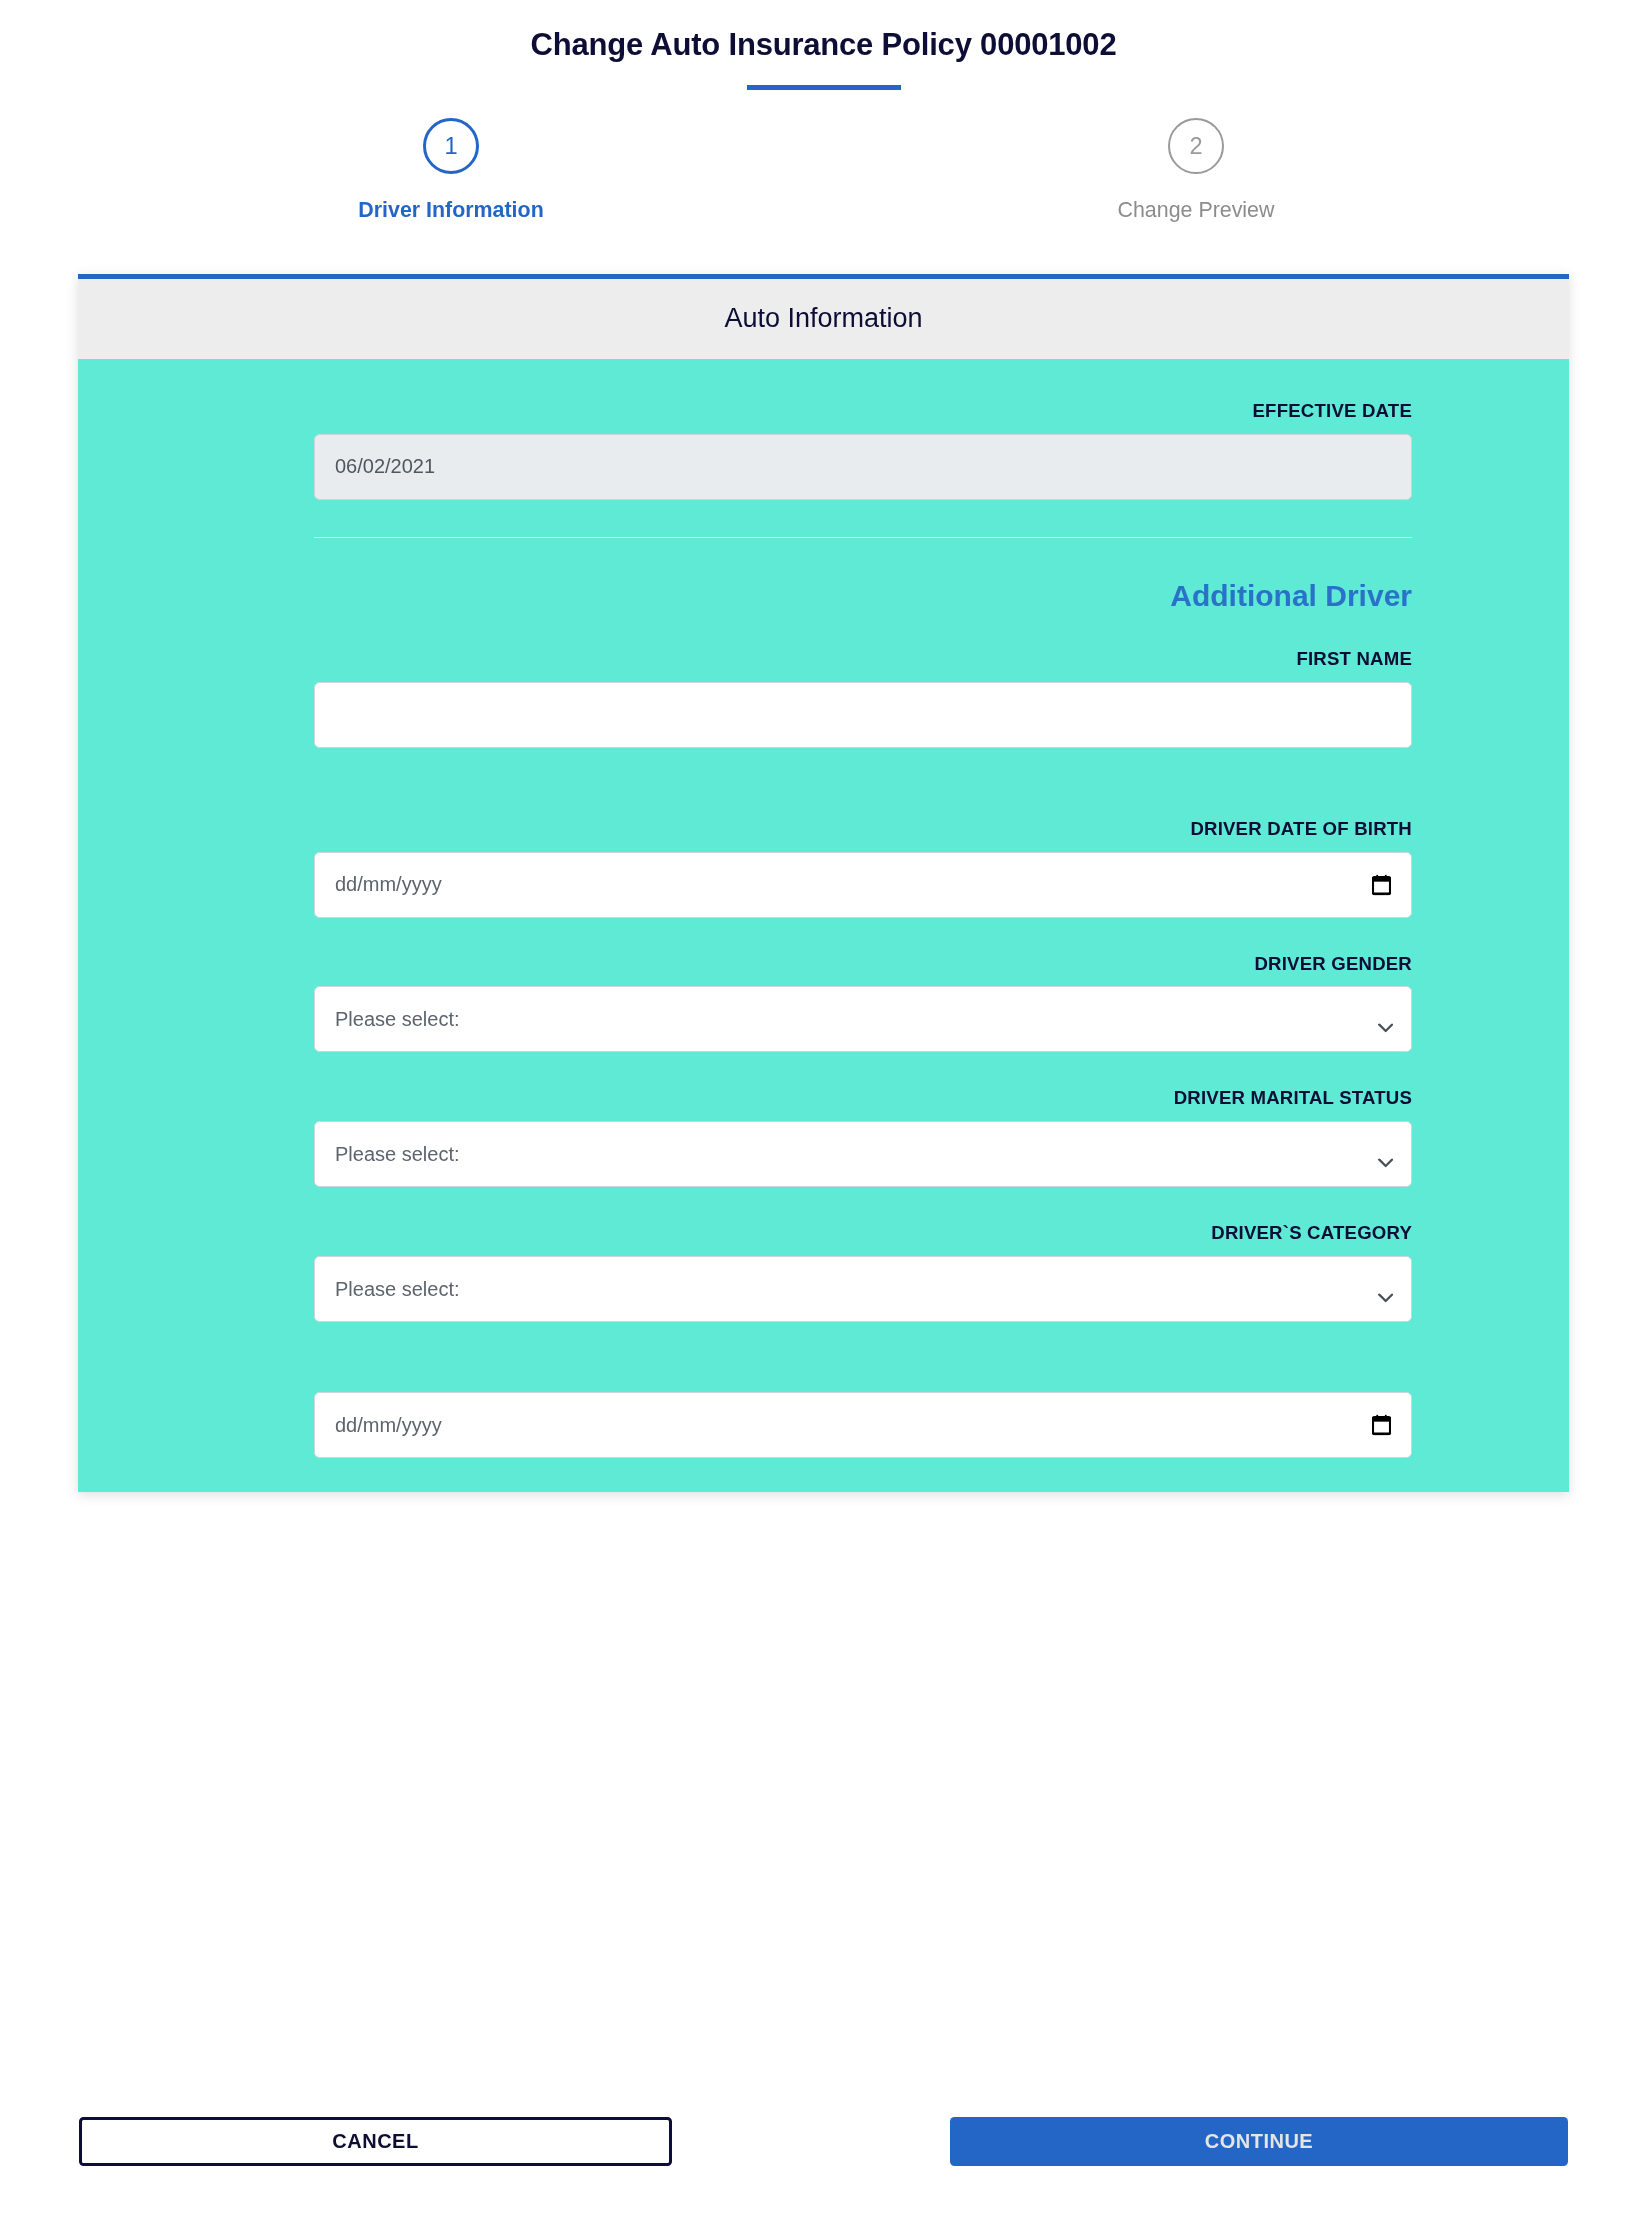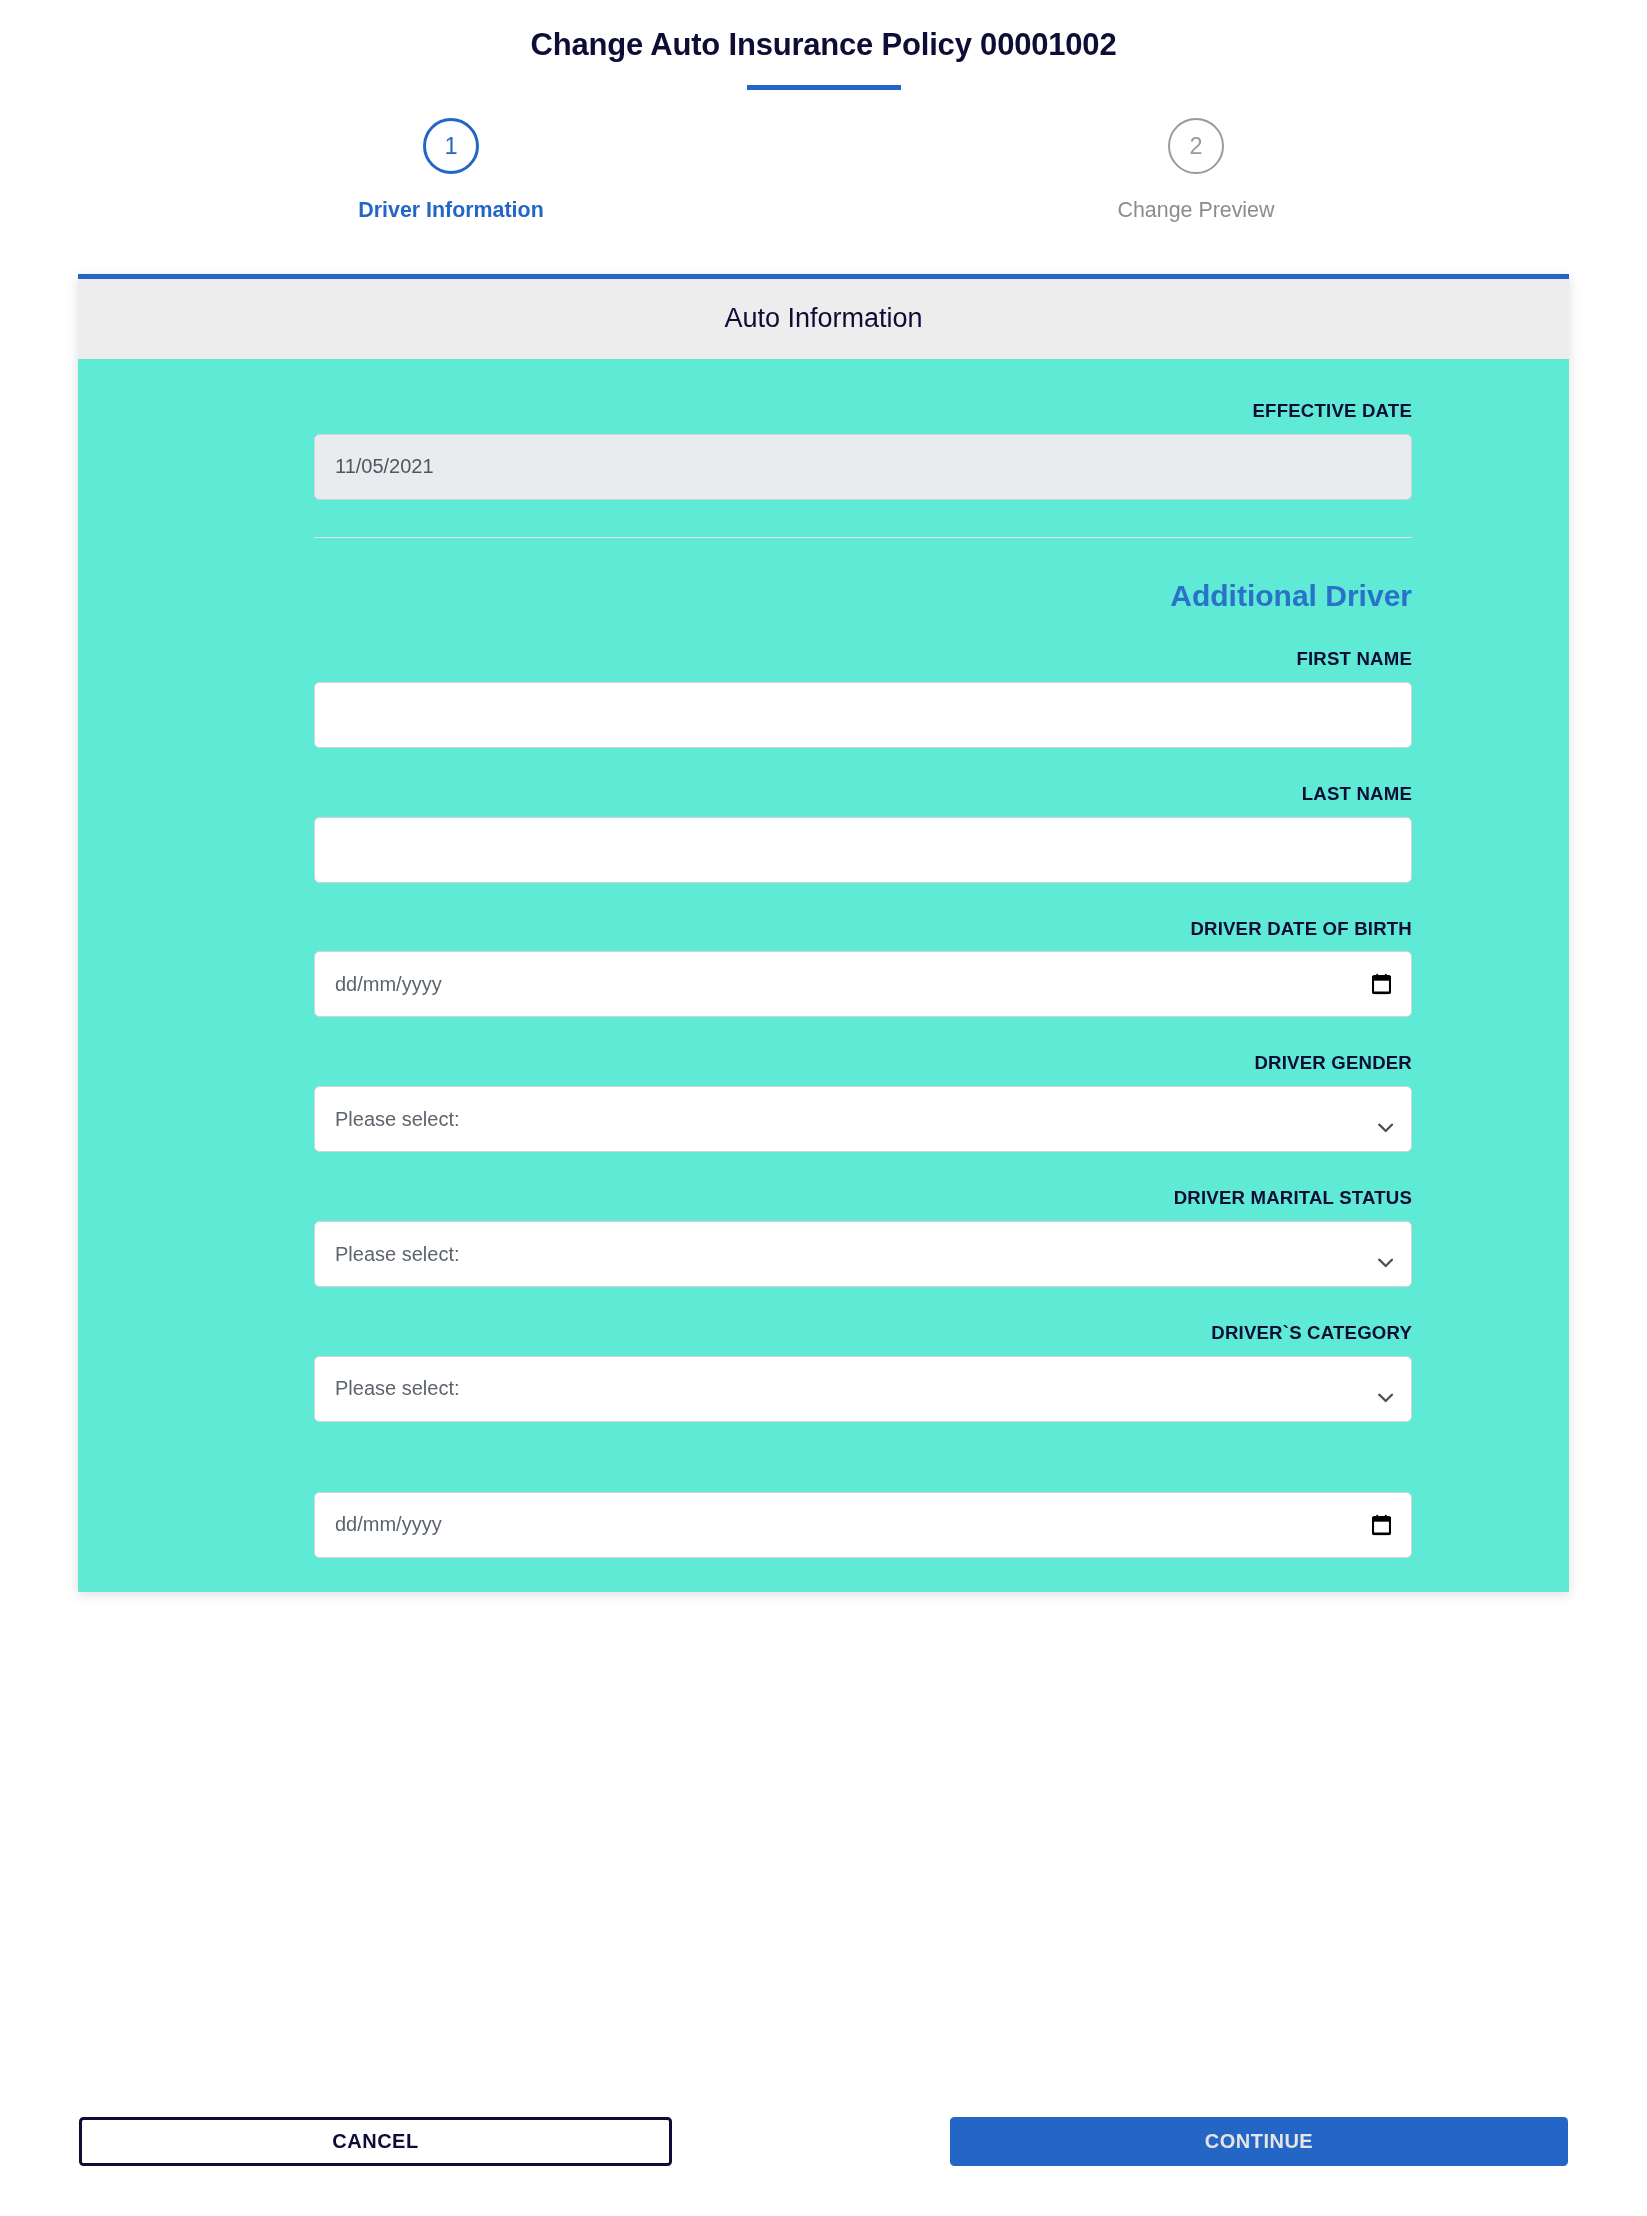--- a/index.html
+++ b/index.html
@@ -237,42 +237,36 @@
     <div class="card-header">
       <div class="card-header-title">Auto Information</div>
     </div>
 
     <div class="card-body">
       <div class="field-area">
 
         <div class="field">
           <span class="field-label">EFFECTIVE DATE</span>
           <div class="control readonly">
-            <span>11/05/2021</span>
+            <span>06/02/2021</span>
           </div>
         </div>
 
         <div class="divider"></div>
 
         <div class="section-heading">Additional Driver</div>
 
         <div class="field">
           <span class="field-label">FIRST NAME</span>
           <div class="control">
             <span class="placeholder"></span>
           </div>
         </div>
         <div class="gap-lg"></div>
 
-        <div class="field">
-          <span class="field-label">LAST NAME</span>
-          <div class="control">
-            <span class="placeholder"></span>
-          </div>
-        </div>
         <div class="gap-lg"></div>
 
         <div class="field">
           <span class="field-label">DRIVER DATE OF BIRTH</span>
           <div class="control">
             <span class="placeholder">dd/mm/yyyy</span>
             <span class="cal-icon">
               <svg viewBox="0 0 24 26" width="19" height="21" xmlns="http://www.w3.org/2000/svg">
                 <rect x="5.5" y="0" width="2.2" height="5" fill="#000"></rect>
                 <rect x="16.3" y="0" width="2.2" height="5" fill="#000"></rect>

